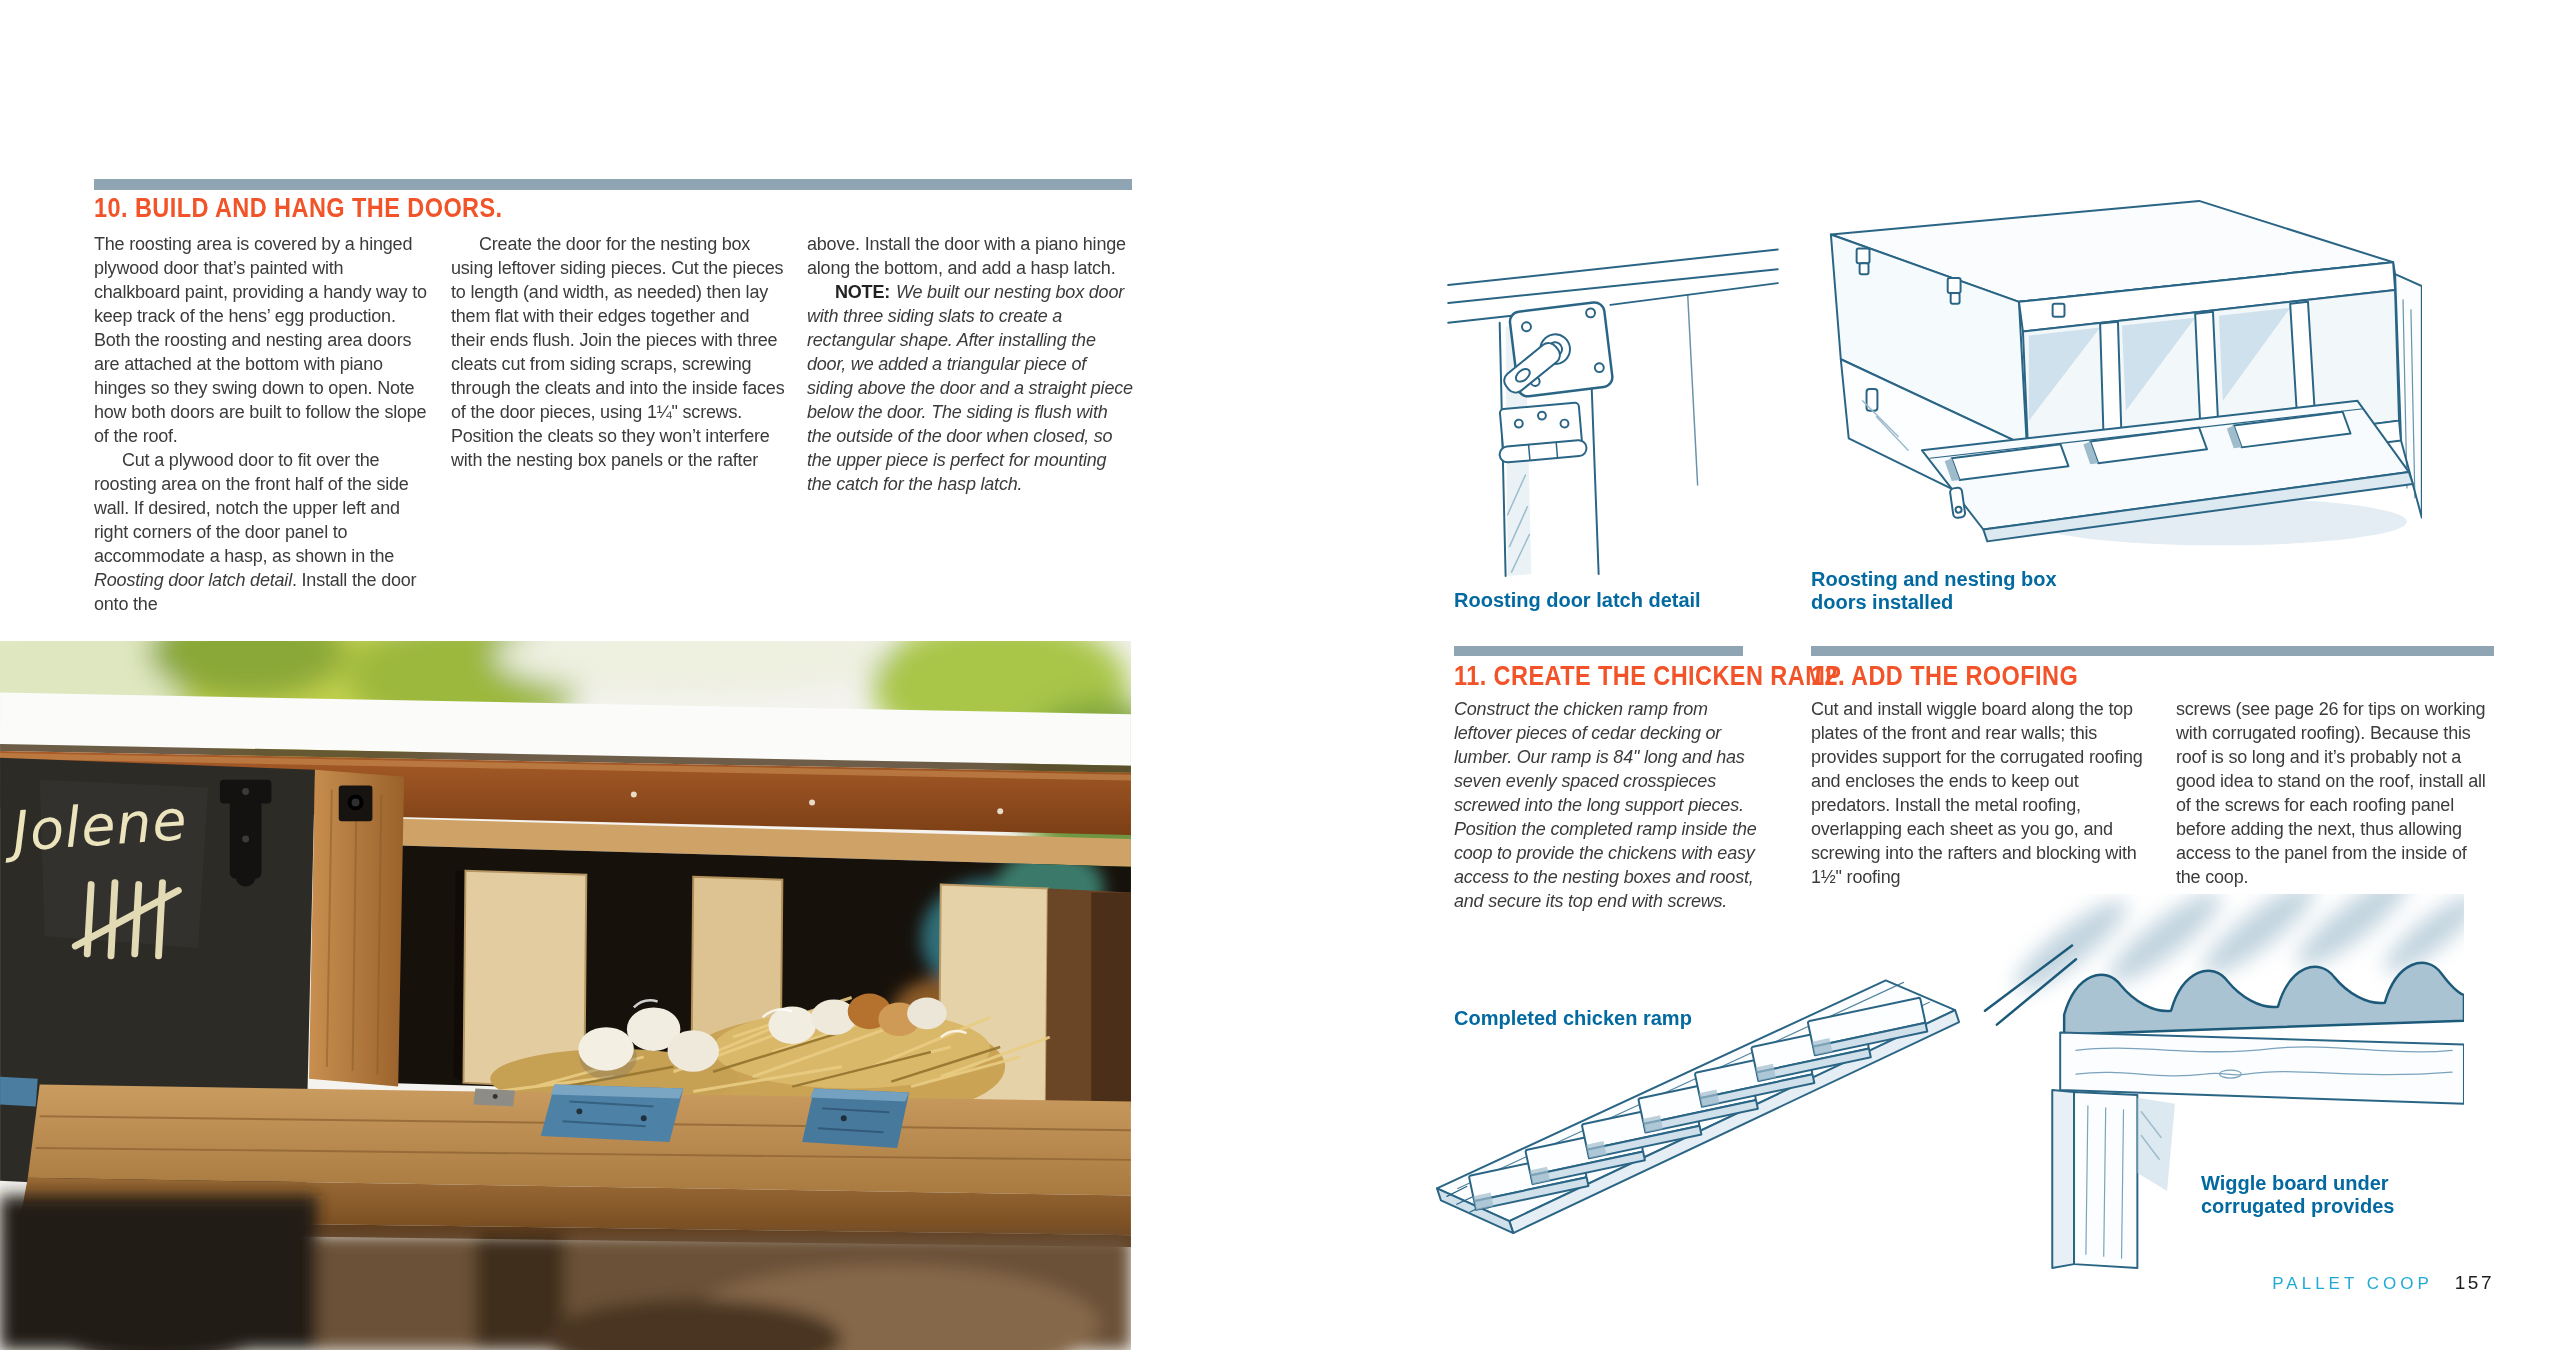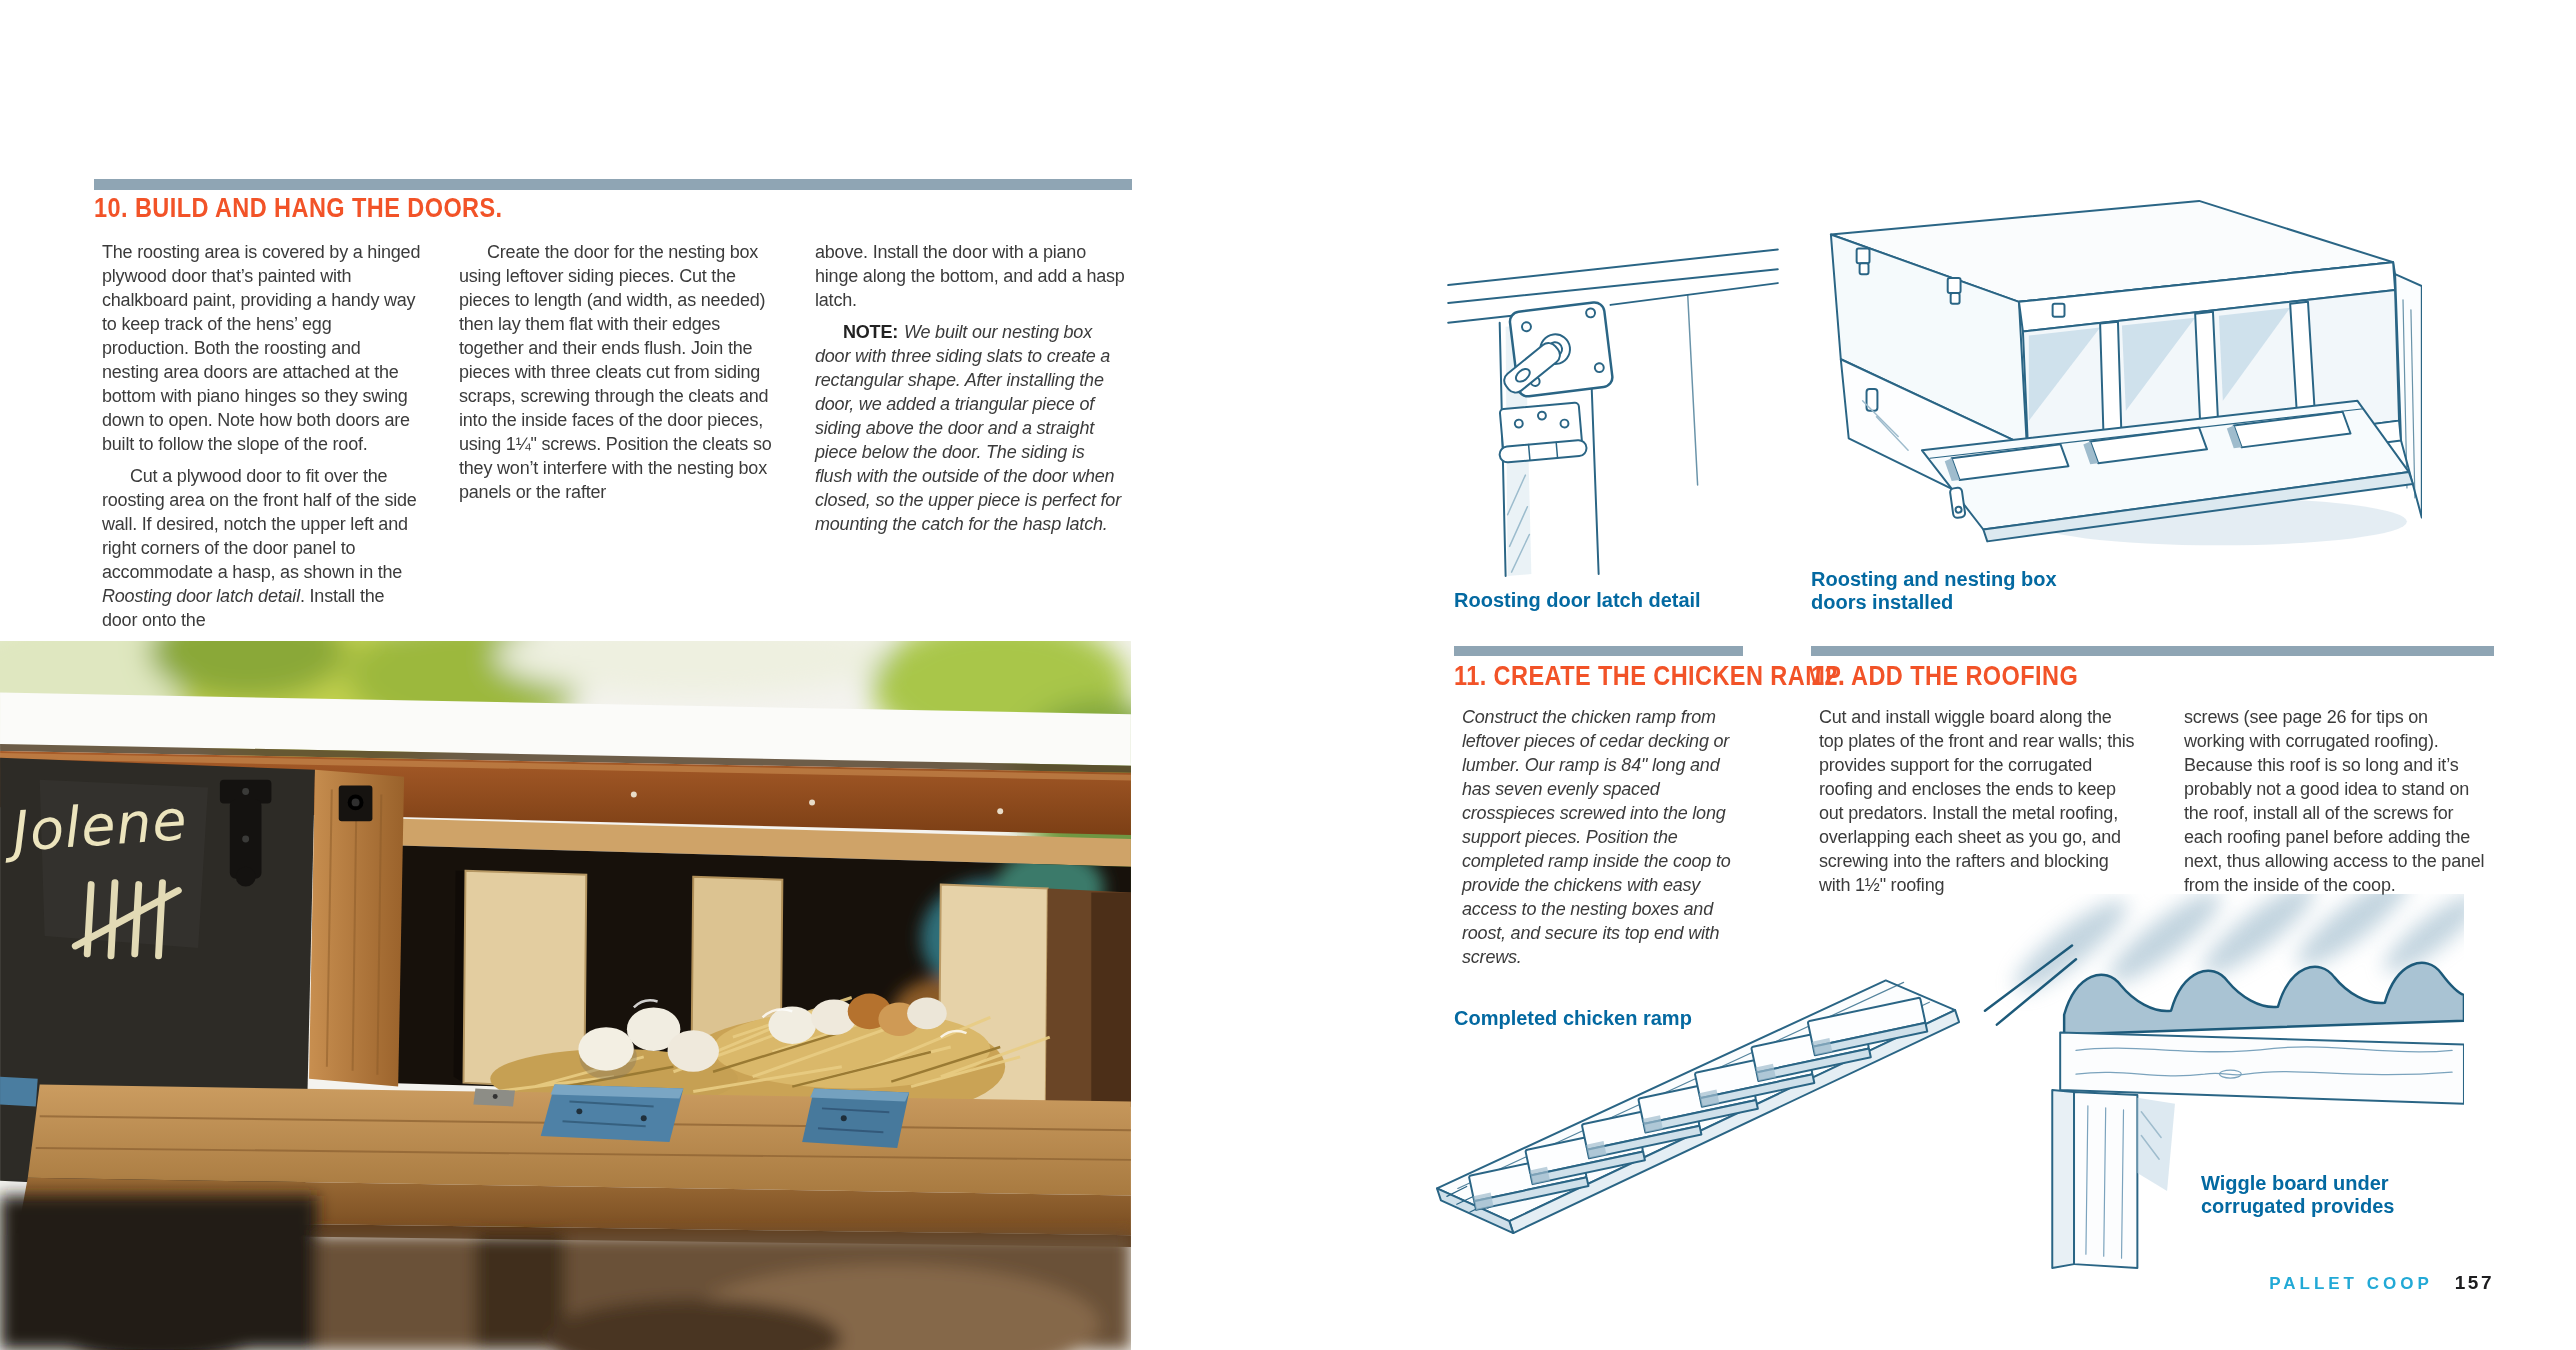--- a/index.html
+++ b/index.html
@@ -3,27 +3,27 @@
 <meta charset="utf-8">
 <style>
   html,body{margin:0;padding:0;background:#e9e9e9;}
   #canvas{position:relative;width:2576px;height:1350px;background:#ffffff;overflow:hidden;
           font-family:"Liberation Sans",sans-serif;}
   .bar{position:absolute;background:#8fa5b4;}
   .h-orange{position:absolute;color:#f25328;font-weight:700;font-size:28px;white-space:nowrap;
             transform:scaleX(.84);transform-origin:0 0;letter-spacing:0.5px;
             font-family:"Liberation Sans",sans-serif;}
   .body-col{position:absolute;font-size:18px;line-height:24px;color:#3b3b3b;letter-spacing:-0.2px;}
-  .body-col p{margin:8px;}
+  .body-col p{margin:0;}
   .body-col p.ind{text-indent:28px;}
   .it{font-style:italic;}
   .note-label{font-weight:700;color:#222;margin-right:6px;}
   .caption{position:absolute;font-family:Liberation Sans, sans-serif;font-weight:700;font-size:20px;
            color:#0369a1;line-height:23px;z-index:5;}
-  .footer{position:absolute;top:1272px;right:82px;z-index:6;font-weight:700;font-size:17px;
+  .footer{position:absolute;top:1272px;right:82px;z-index:6;font-weight:400;font-size:17px;
           letter-spacing:4px;white-space:nowrap;}
   .footer .bt{color:#22a9d6;}
   .footer .pn{color:#1d1d1f;margin-left:22px;font-size:19px;letter-spacing:2.5px;}
   .ill{position:absolute;z-index:1;}
   .photo{position:absolute;left:0;top:641px;width:1131px;height:709px;}
 </style>
 </head>
 <body>
 
 <div id="canvas">

